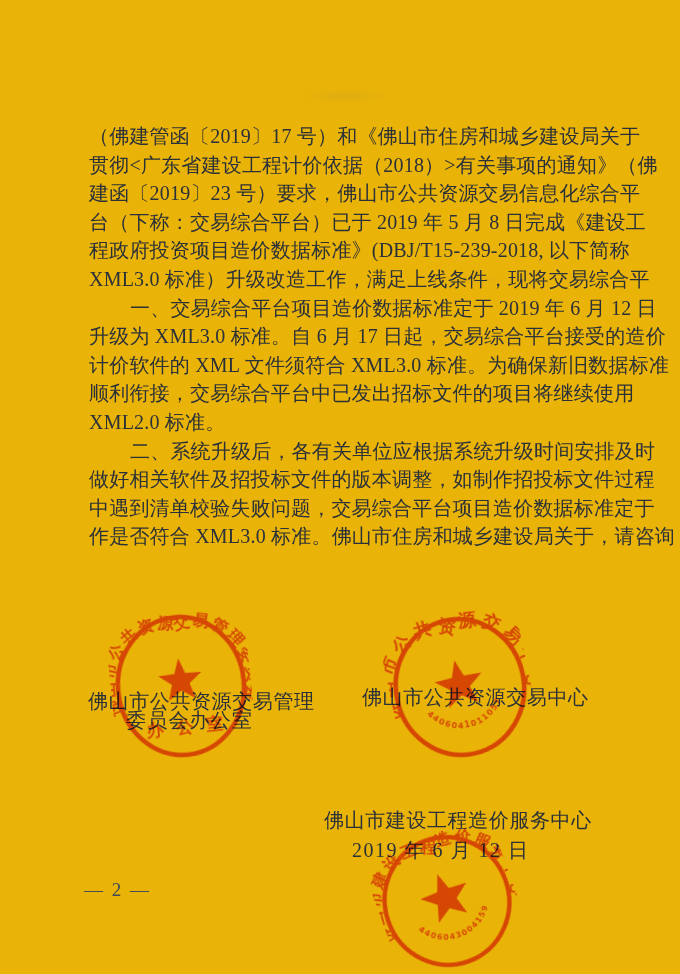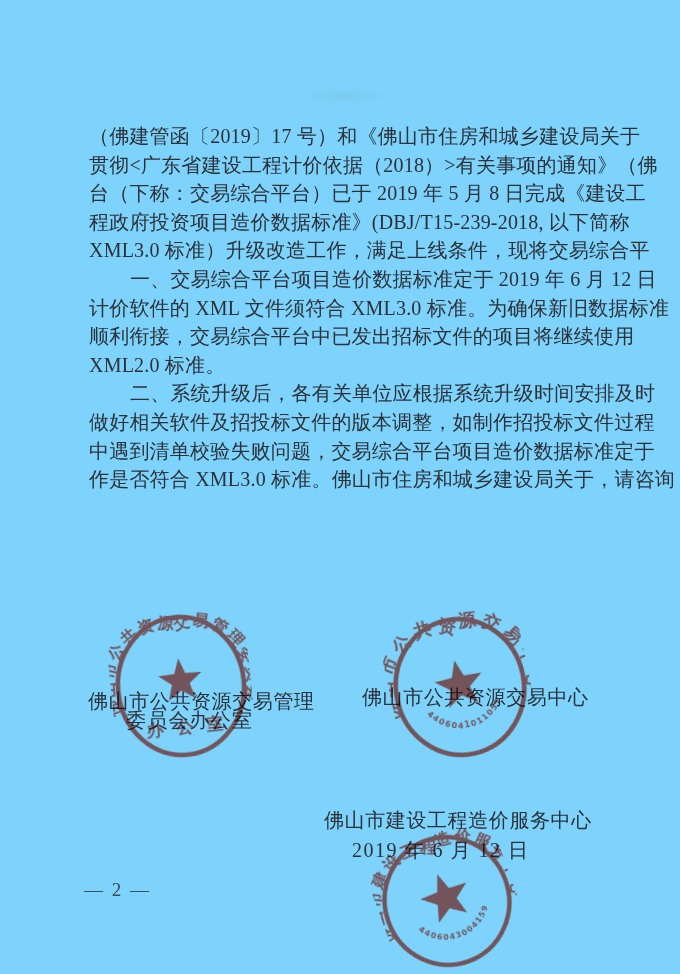--- a/index.html
+++ b/index.html
@@ -1,18 +1,18 @@
 <!DOCTYPE html>
 <html><head>
 <meta charset="utf-8">
 <style>
   html,body { margin:0; padding:0; background:#e9e9e7; }
   .page {
     position:relative; width:680px; height:974px; margin:0 auto;
-    background:#7dd3fc; overflow:hidden;
+    background:#eab308; overflow:hidden;
     font-family:"Liberation Serif","DejaVu Serif",serif;
     --seal:#e5473b; --ink:#2b3138;
   }
   
   .doc-lines {
     position:absolute; left:89px; top:122px; width:510px;
     font-size:20px; line-height:28.6px; color:var(--ink);
     letter-spacing:0.2px; white-space:nowrap;
   }
   .tline { height:28.6px; text-align:justify; }
@@ -55,24 +55,26 @@
 <body>
 
 <div class="page" style="--seal: #e5473b; --ink: #2b3138;">
 
   <div class="smudge" id="smudge1"></div>
   <div class="smudge" id="smudge2"></div>
 
   <div class="doc-lines">
     <div class="tline">（佛建管函〔2019〕17 号）和《佛山市住房和城乡建设局关于</div>
     <div class="tline">贯彻&lt;广东省建设工程计价依据（2018）&gt;有关事项的通知》（佛</div>
+    <div class="tline">建函〔2019〕23 号）要求，佛山市公共资源交易信息化综合平</div>
     <div class="tline">台（下称：交易综合平台）已于 2019 年 5 月 8 日完成《建设工</div>
     <div class="tline">程政府投资项目造价数据标准》(DBJ/T15-239-2018, 以下简称</div>
     <div class="tline">XML3.0 标准）升级改造工作，满足上线条件，现将交易综合平</div>
     <div class="tline indent">一、交易综合平台项目造价数据标准定于 2019 年 6 月 12 日</div>
+    <div class="tline">升级为 XML3.0 标准。自 6 月 17 日起，交易综合平台接受的造价</div>
     <div class="tline">计价软件的 XML 文件须符合 XML3.0 标准。为确保新旧数据标准</div>
     <div class="tline">顺利衔接，交易综合平台中已发出招标文件的项目将继续使用</div>
     <div class="tline">XML2.0 标准。</div>
     <div class="tline indent">二、系统升级后，各有关单位应根据系统升级时间安排及时</div>
     <div class="tline">做好相关软件及招投标文件的版本调整，如制作招投标文件过程</div>
     <div class="tline">中遇到清单校验失败问题，交易综合平台项目造价数据标准定于</div>
     <div class="tline">作是否符合 XML3.0 标准。佛山市住房和城乡建设局关于，请咨询</div>
   </div>
 
   <div class="sig" id="sig-left-1">佛山市公共资源交易管理</div>

